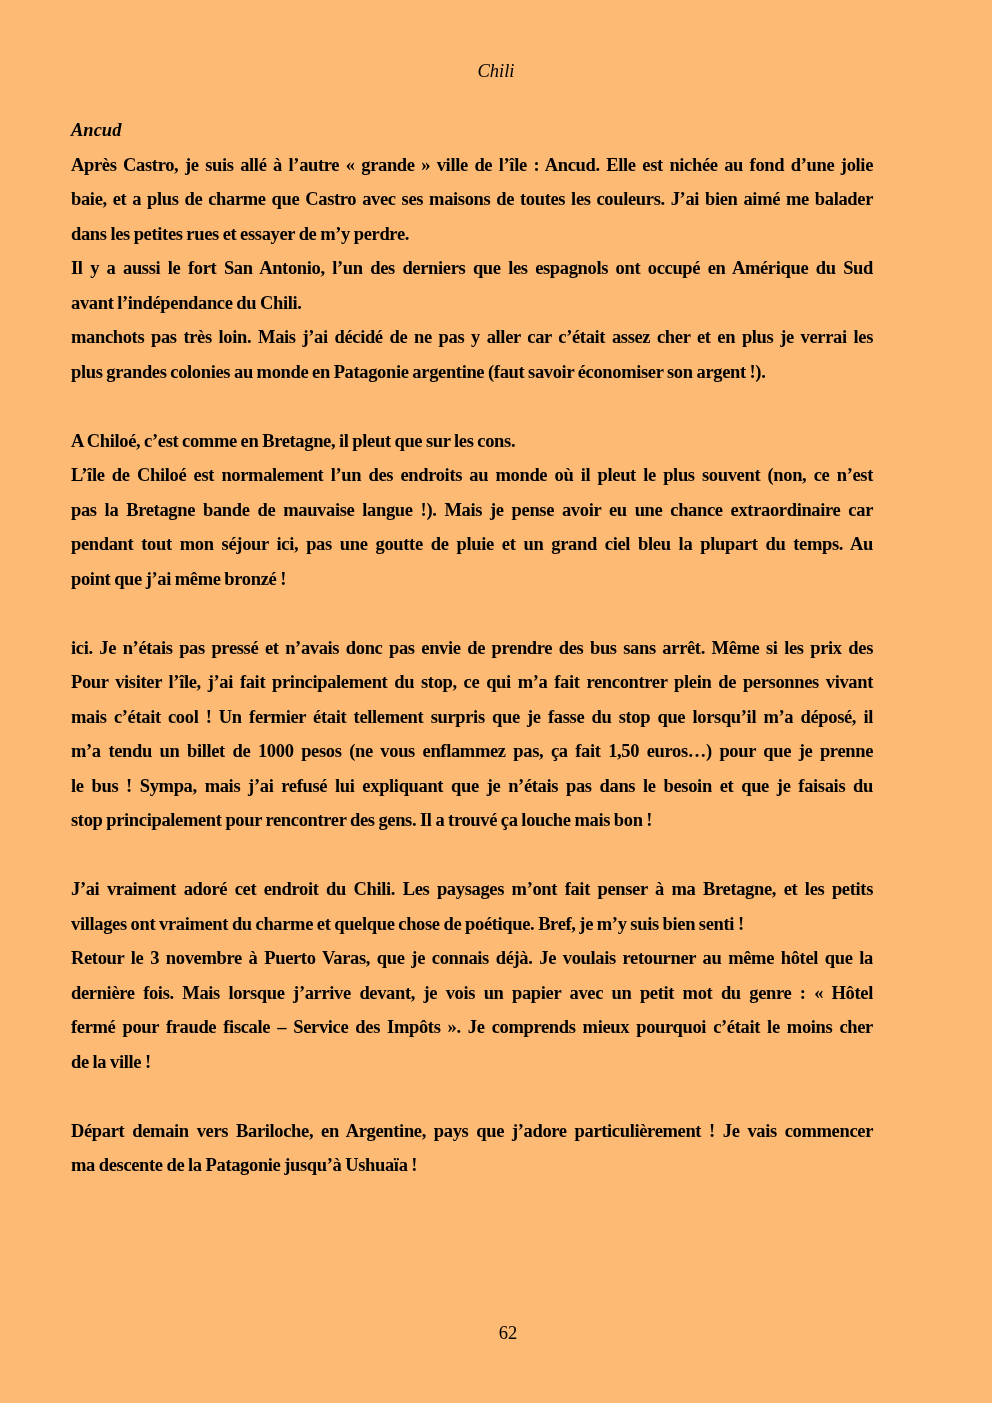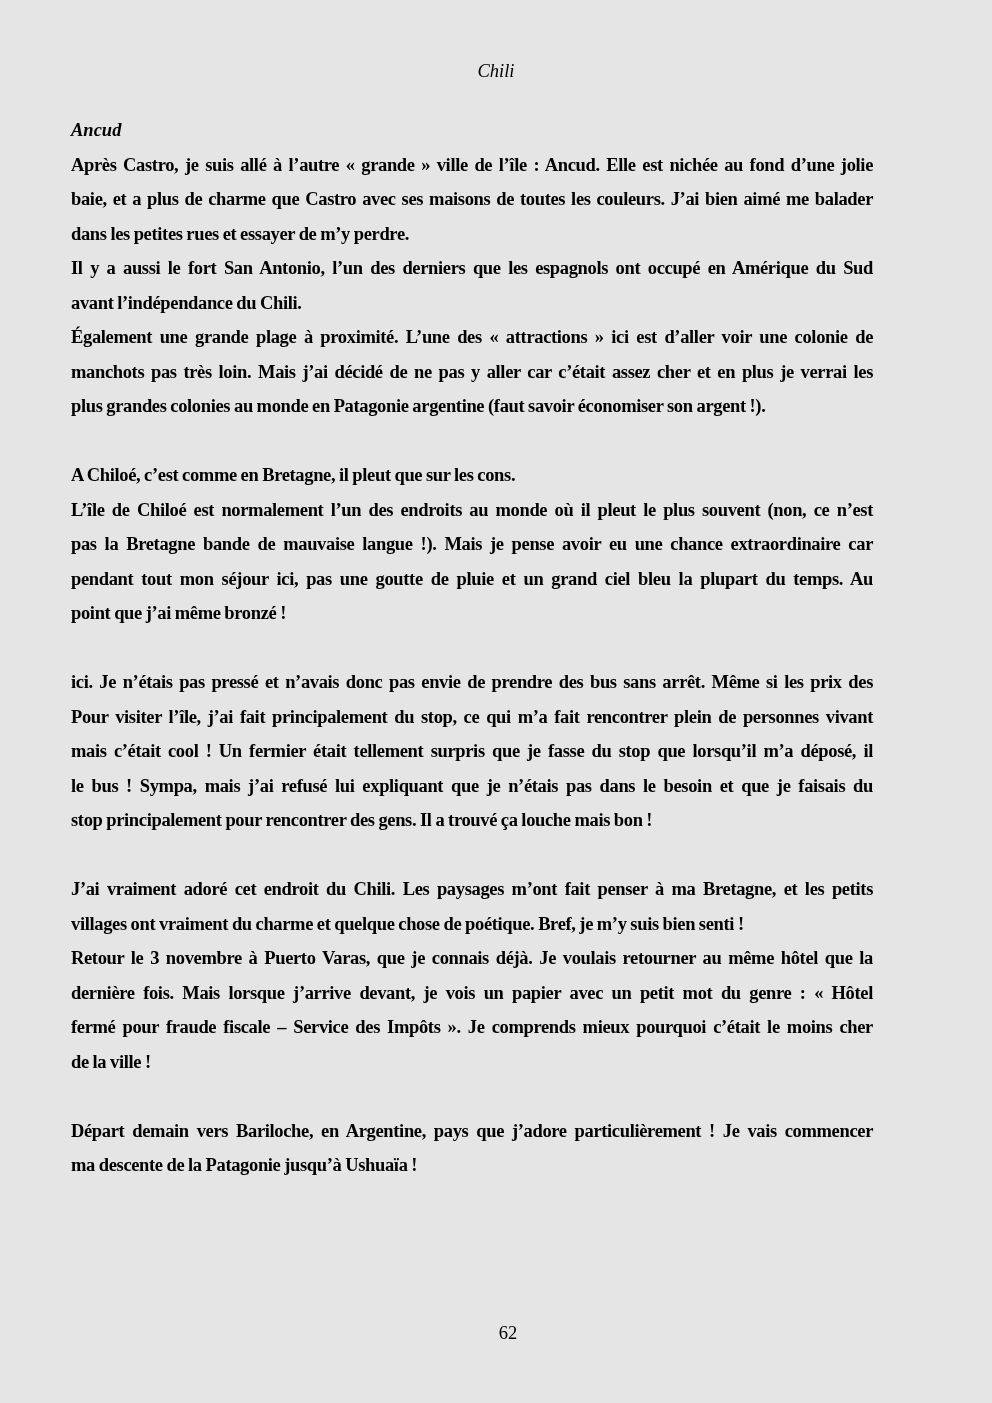--- a/index.html
+++ b/index.html
@@ -1,19 +1,19 @@
 <!DOCTYPE html>
 <html><head>
   <meta charset="utf-8">
   <style>
     html, body { margin: 0; padding: 0; background: #ffffff; }
     body { width: 992px; height: 1403px; position: relative; overflow: hidden; }
     .page {
       position: absolute; left: 0; top: 0; width: 992px; height: 1403px;
-      background: #e5e5e5; color: #000000;
+      background: #fdba74; color: #000000;
       font-family: "Liberation Serif", "DejaVu Serif", serif;
       font-size: 18.5px;
     }
     .running-head {
       position: absolute; left: 0; width: 992px; top: 60px;
       text-align: center; font-style: italic; font-size: 18.5px; line-height: 22px;
     }
     .body {
       position: absolute; left: 71px; width: 802px; top: 117px;
     }
@@ -47,21 +47,20 @@
       <span class="line">baie, et a plus de charme que Castro avec ses maisons de toutes les couleurs. J’ai bien aimé me balader</span>
       <span class="line last">dans les petites rues et essayer de m’y perdre.</span>
     </div>
 
     <div class="para">
       <span class="line">Il y a aussi le fort San Antonio, l’un des derniers que les espagnols ont occupé en Amérique du Sud</span>
       <span class="line last">avant l’indépendance du Chili.</span>
     </div>
 
     <div class="para">
-      <span class="line">Également une grande plage à proximité. L’une des « attractions » ici est d’aller voir une colonie de</span>
       <span class="line">manchots pas très loin. Mais j’ai décidé de ne pas y aller car c’était assez cher et en plus je verrai les</span>
       <span class="line last">plus grandes colonies au monde en Patagonie argentine (faut savoir économiser son argent !).</span>
     </div>
 
     <div class="gap"></div>
 
     <div class="para">
       <span class="line last">A Chiloé, c’est comme en Bretagne, il pleut que sur les cons.</span>
     </div>
 
@@ -71,20 +70,21 @@
       <span class="line">pendant tout mon séjour ici, pas une goutte de pluie et un grand ciel bleu la plupart du temps. Au</span>
       <span class="line last">point que j’ai même bronzé !</span>
     </div>
 
     <div class="gap"></div>
 
     <div class="para">
       <span class="line">ici. Je n’étais pas pressé et n’avais donc pas envie de prendre des bus sans arrêt. Même si les prix des</span>
       <span class="line">Pour visiter l’île, j’ai fait principalement du stop, ce qui m’a fait rencontrer plein de personnes vivant</span>
       <span class="line">mais c’était cool ! Un fermier était tellement surpris que je fasse du stop que lorsqu’il m’a déposé, il</span>
+      <span class="line">m’a tendu un billet de 1000 pesos (ne vous enflammez pas, ça fait 1,50 euros…) pour que je prenne</span>
       <span class="line">le bus ! Sympa, mais j’ai refusé lui expliquant que je n’étais pas dans le besoin et que je faisais du</span>
       <span class="line last">stop principalement pour rencontrer des gens. Il a trouvé ça louche mais bon !</span>
     </div>
 
     <div class="gap"></div>
 
     <div class="para">
       <span class="line">J’ai vraiment adoré cet endroit du Chili. Les paysages m’ont fait penser à ma Bretagne, et les petits</span>
       <span class="line last">villages ont vraiment du charme et quelque chose de poétique. Bref, je m’y suis bien senti !</span>
     </div>

